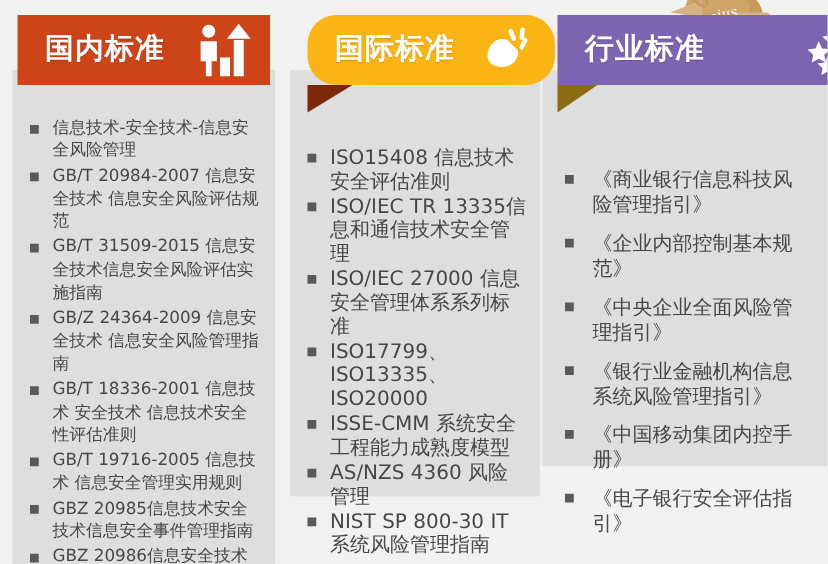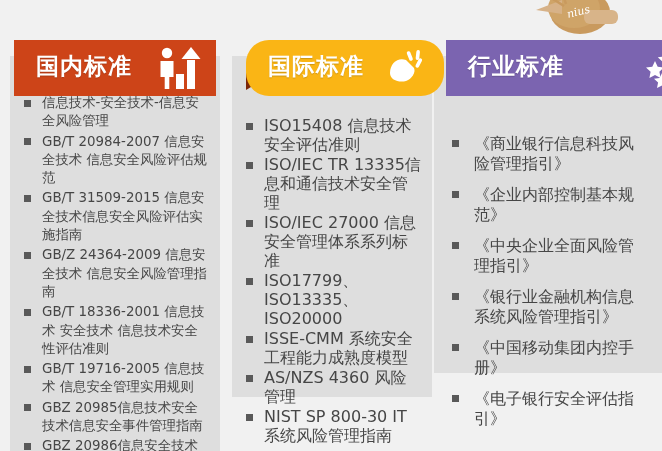--- a/index.html
+++ b/index.html
@@ -42,21 +42,20 @@
   .panel {
     position: absolute;
     background: #dedede;
     top: 44px;
   }
   .header {
     position: absolute;
     top: 0;
     height: 56px;
     z-index: 5;
-    margin-top: 28px;
   }
   .header .title {
     position: absolute;
     left: 22px;
     top: 11px;
     color: #ffffff;
     font-size: 23px;
     font-weight: bold;
     letter-spacing: 1px;
     white-space: nowrap;

